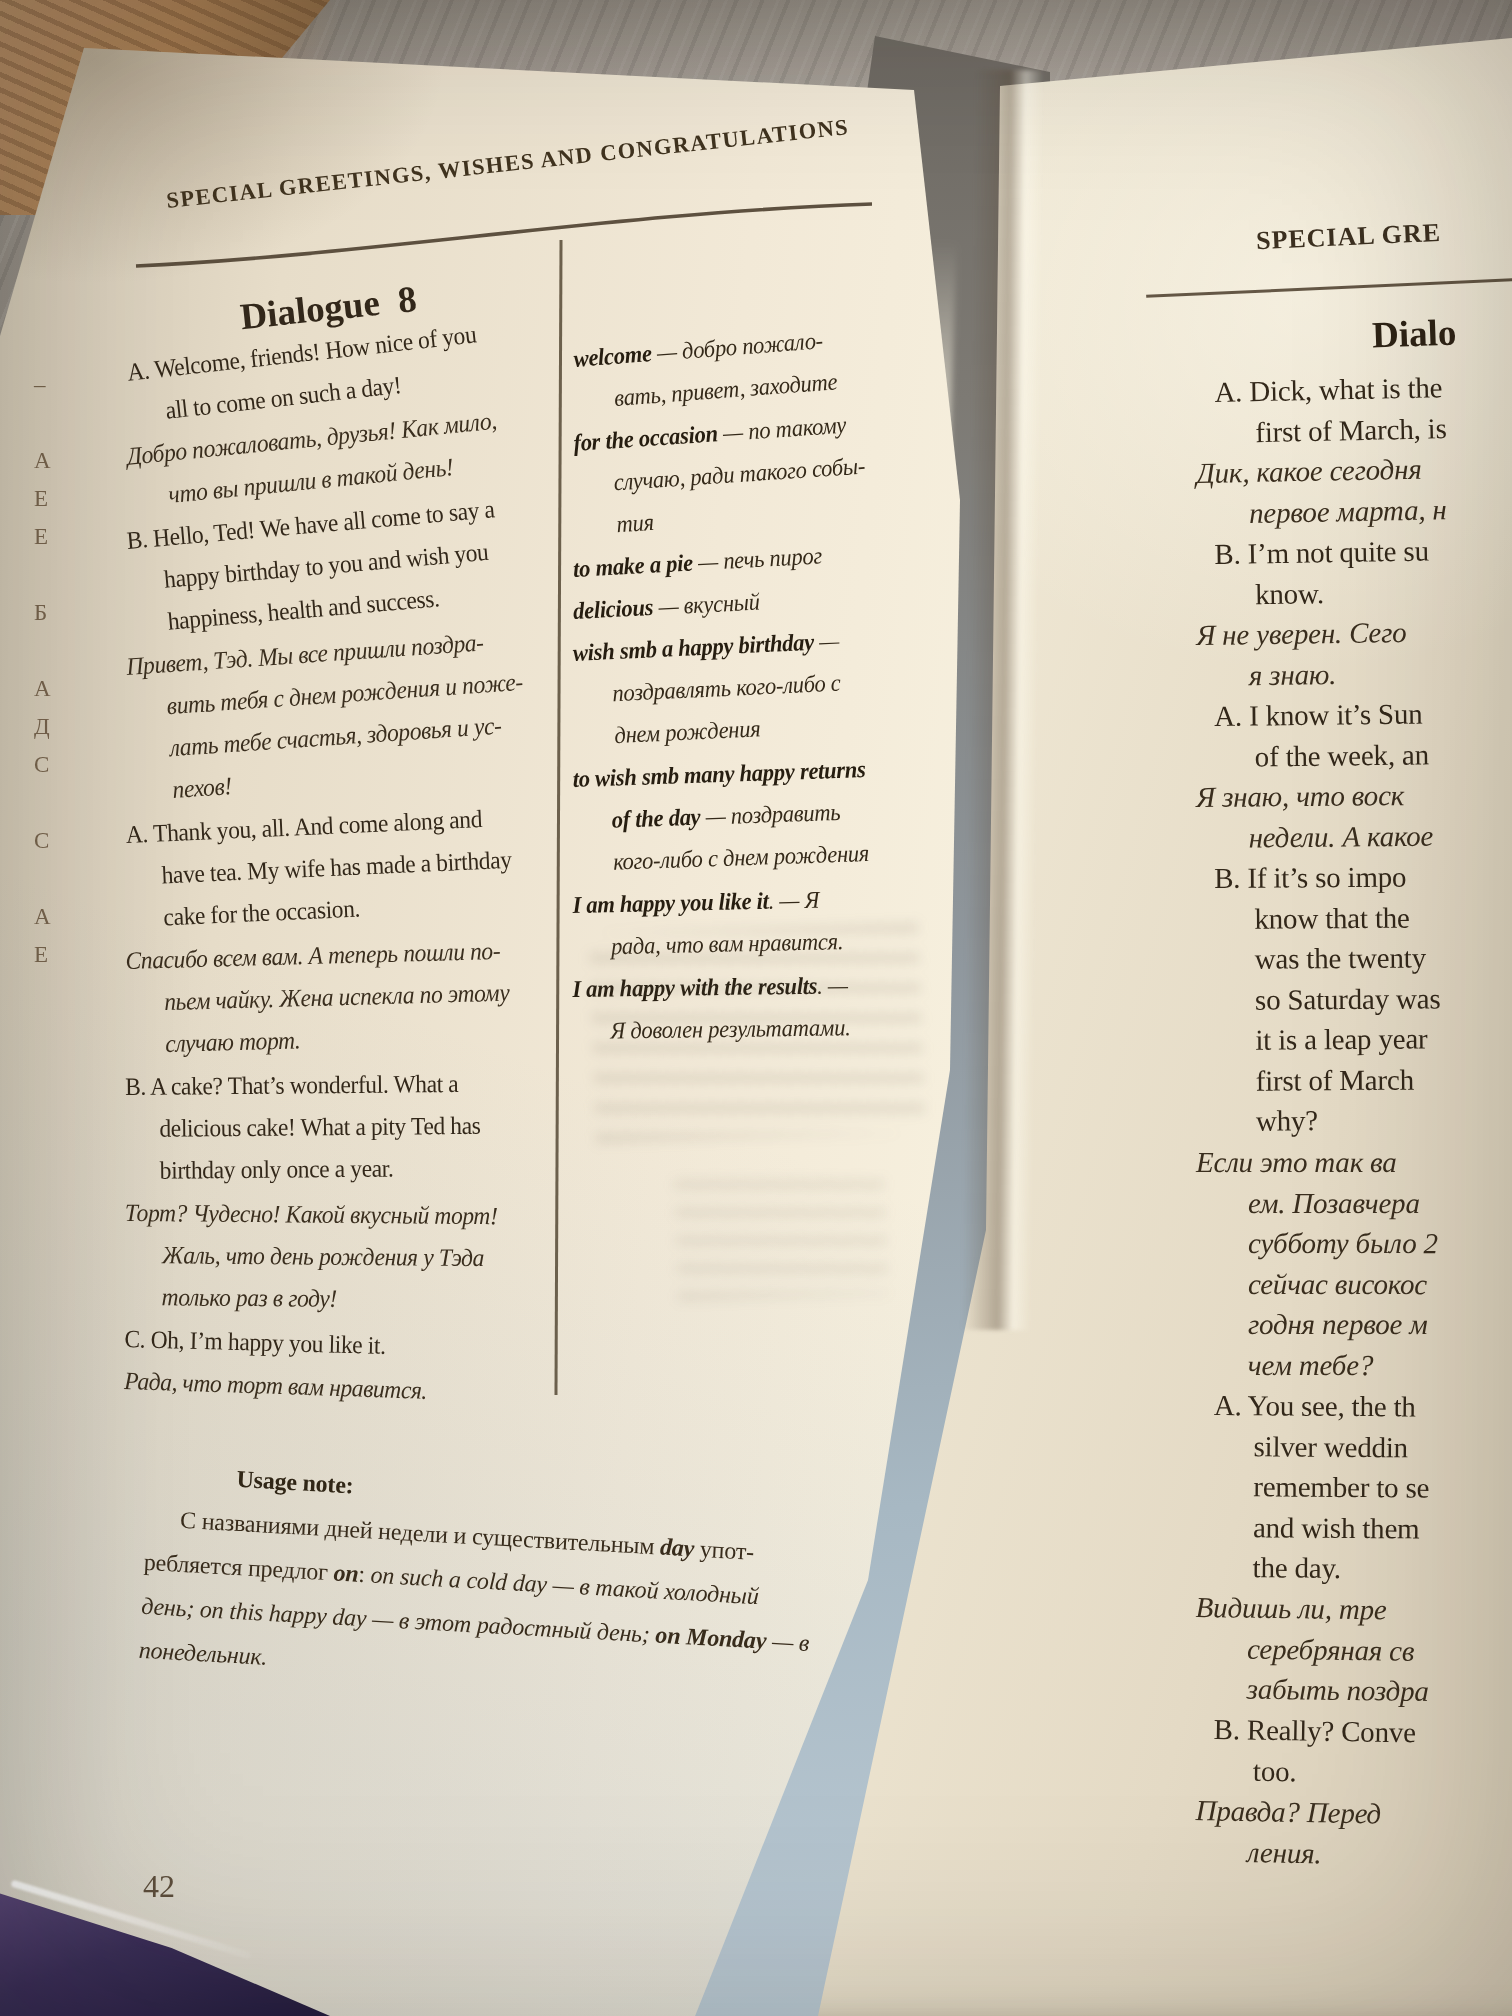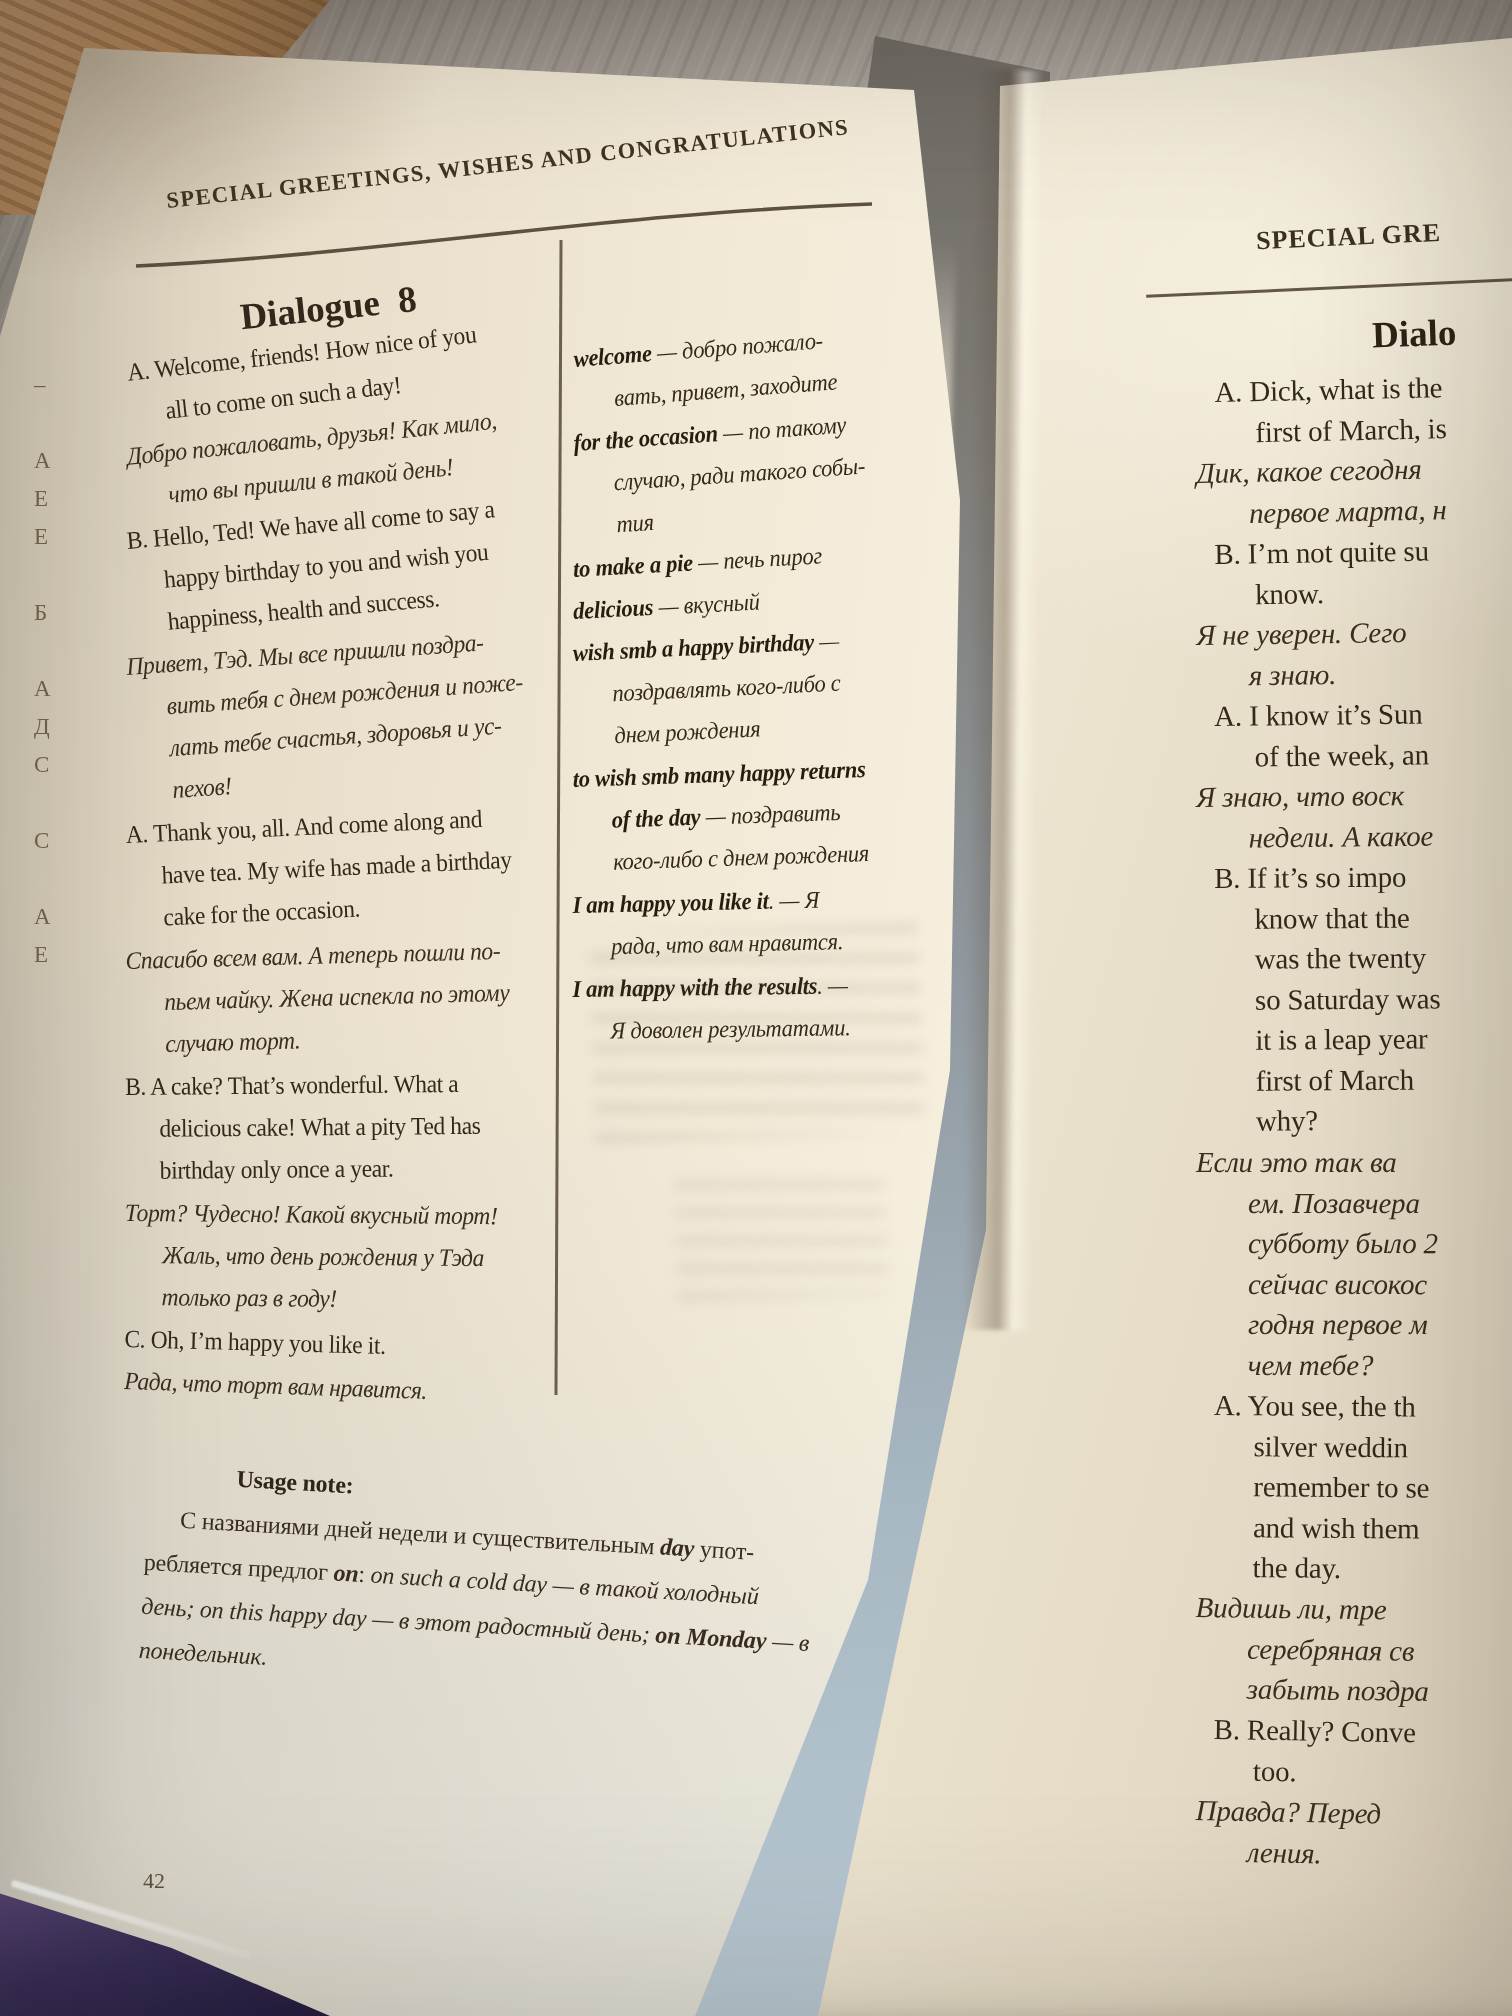--- a/index.html
+++ b/index.html
@@ -62,21 +62,21 @@
   .vocab-entry .term{font-weight:700;color:#261d10;}
 
   .usage{position:absolute;left:150px;top:1452px;width:800px;transform:rotate(3.2deg);
     transform-origin:left top;font-size:24px;line-height:44px;letter-spacing:-.2px;}
   .usage-title{margin:0 0 0 88px;font-weight:700;color:#302616;}
   .usage-body{margin:0;white-space:pre-line;text-indent:34px;}
   .usage-body .r{font-style:normal;}
   .usage-body .i{font-style:italic;}
   .usage-body .bi{font-style:italic;font-weight:700;}
 
-  .page-num{position:absolute;left:143px;top:1868px;font-size:22px;color:#5d4e3c;}
+  .page-num{position:absolute;left:143px;top:1868px;font-size:32px;color:#5d4e3c;}
 
   .rp-header{position:absolute;left:1256px;top:222px;transform:rotate(-2.6deg);
     font-size:26px;font-weight:700;letter-spacing:1px;color:#3c3020;white-space:pre;}
   .rp-rule{position:absolute;left:1146px;top:286px;width:390px;
     border-top:3.2px solid #4a3c2a;transform:rotate(-2.6deg);opacity:.85;}
   .rp-title{position:absolute;left:1372px;top:312px;transform:rotate(-2deg);
     font-size:37px;font-weight:700;color:#2e2315;white-space:pre;}
   .rp-col{position:absolute;left:1196px;top:372px;width:440px;
     font-size:29px;line-height:40.5px;letter-spacing:-.2px;}
   .rp-col .en{margin-left:18px;padding-left:40px;text-indent:-40px;color:#33281a;}

